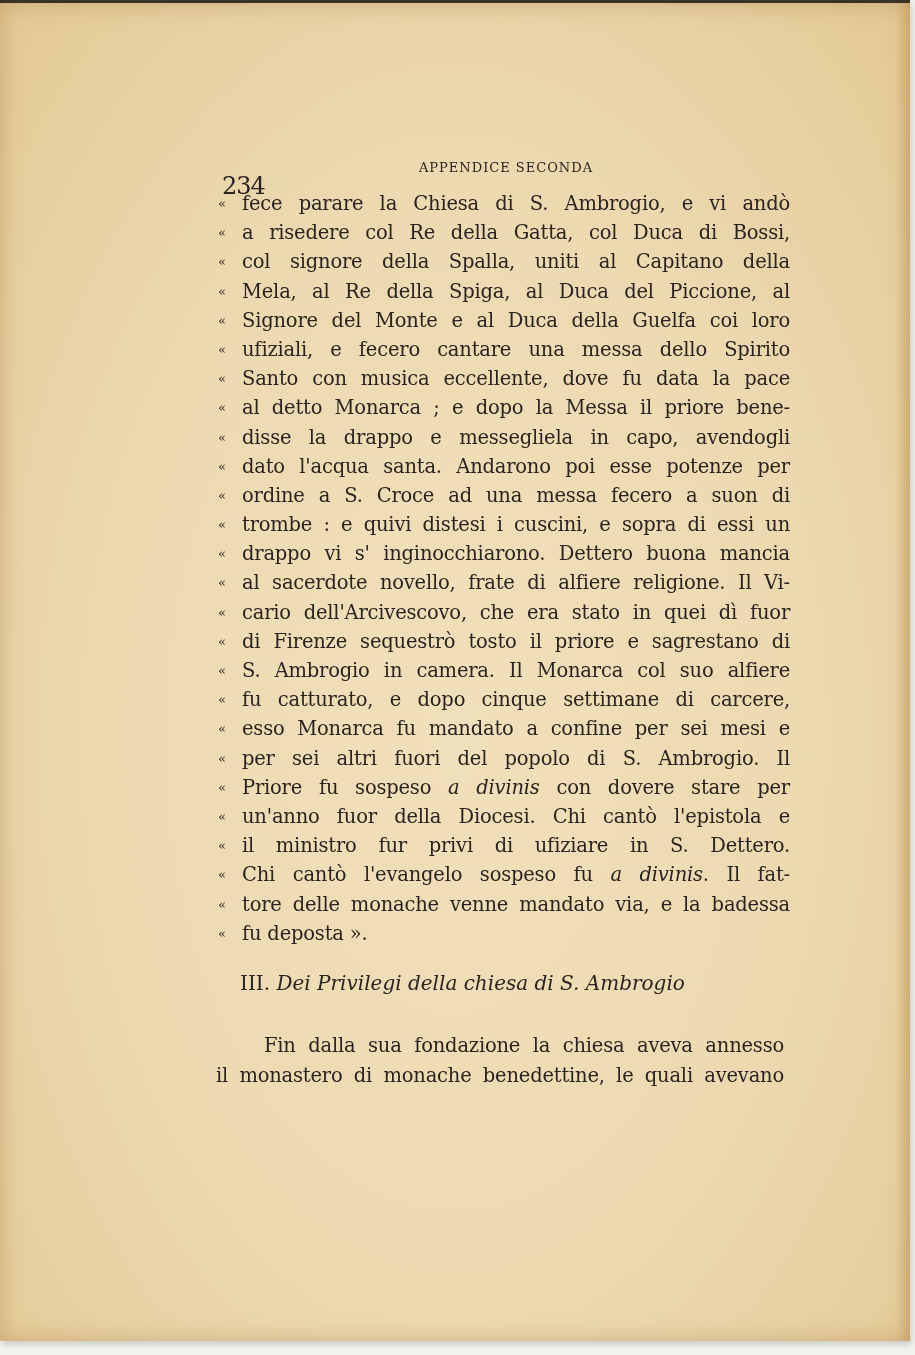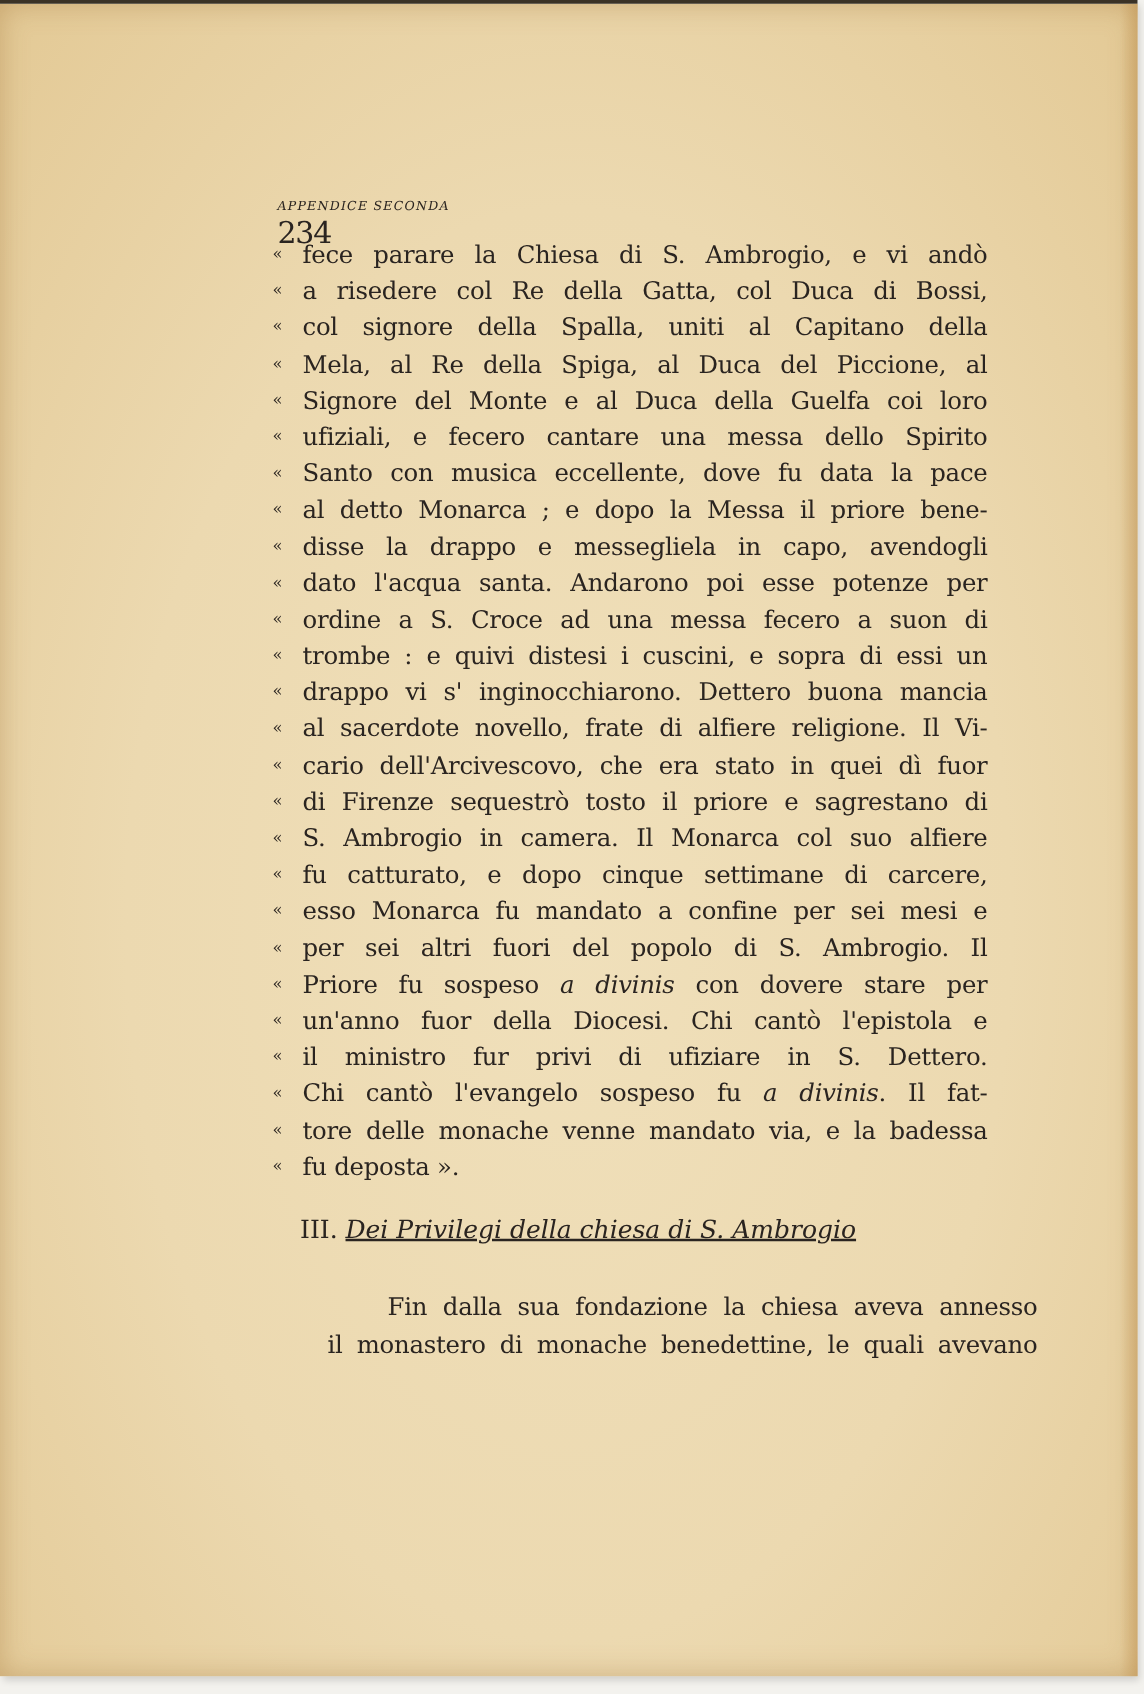--- a/index.html
+++ b/index.html
@@ -25,44 +25,44 @@
     color: #2a2420;
   }
   .running-head {
     position: absolute; left: 222px; top: 150px; width: 568px; height: 30px;
   }
   .page-number {
     position: absolute; left: 0; top: 0;
     font-size: 24px; letter-spacing: -1px; margin-top: 19px;
   }
   .head-title {
-    position: absolute; left: 0; width: 100%; top: 7px; text-align: left;
-    font-size: 10px; letter-spacing: 1px; padding-left: 0; font-style: italic;
+    position: absolute; left: 0; width: 100%; top: 7px; text-align: center;
+    font-size: 13px; letter-spacing: 1px; padding-left: 0;
   }
   .quote-block {
     position: absolute; left: 218px; top: 186px; width: 572px;
   }
   .qline {
     height: 29.2px; line-height: 29.2px; font-size: 19.5px;
     display: flex; white-space: nowrap;
   }
   .qmark {
     width: 24px; flex: 0 0 24px; font-size: 13px; text-align: left;
   }
   .qtext {
     flex: 1; text-align: justify; text-align-last: justify;
     letter-spacing: -0.2px;
   }
   .qline.last .qtext { text-align-last: left; }
   .section-heading {
     position: absolute; left: 240px; top: 968px; font-size: 20px; white-space: nowrap;
   }
-  .section-heading .title { font-style: italic; text-decoration: underline; }
+  .section-heading .title { font-style: italic; }
   .paragraph {
-    position: absolute; left: 216px; top: 1028px; width: 568px; margin-left: 46px;
+    position: absolute; left: 216px; top: 1028px; width: 568px;
   }
   .pline {
     height: 30px; line-height: 30px; font-size: 19.5px; white-space: nowrap;
     text-align: justify; text-align-last: justify; letter-spacing: -0.2px;
   }
   .pline.indent { padding-left: 48px; }
   i, .it { font-style: italic; }
 </style>
 </head>
 <body>

